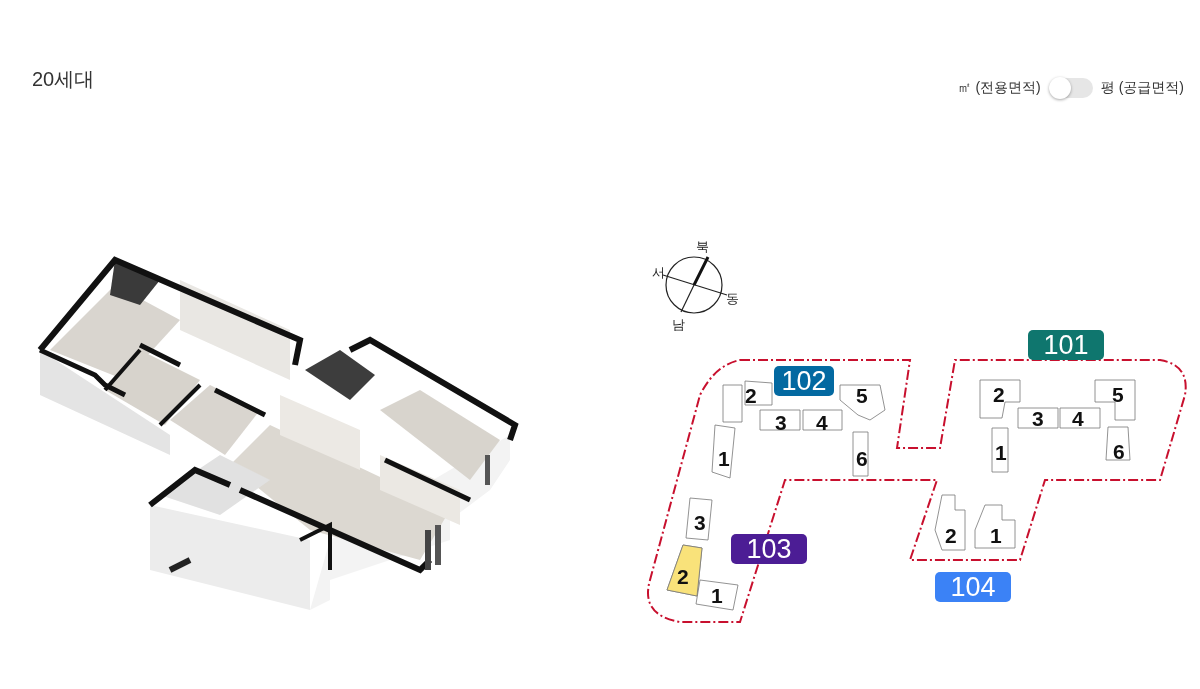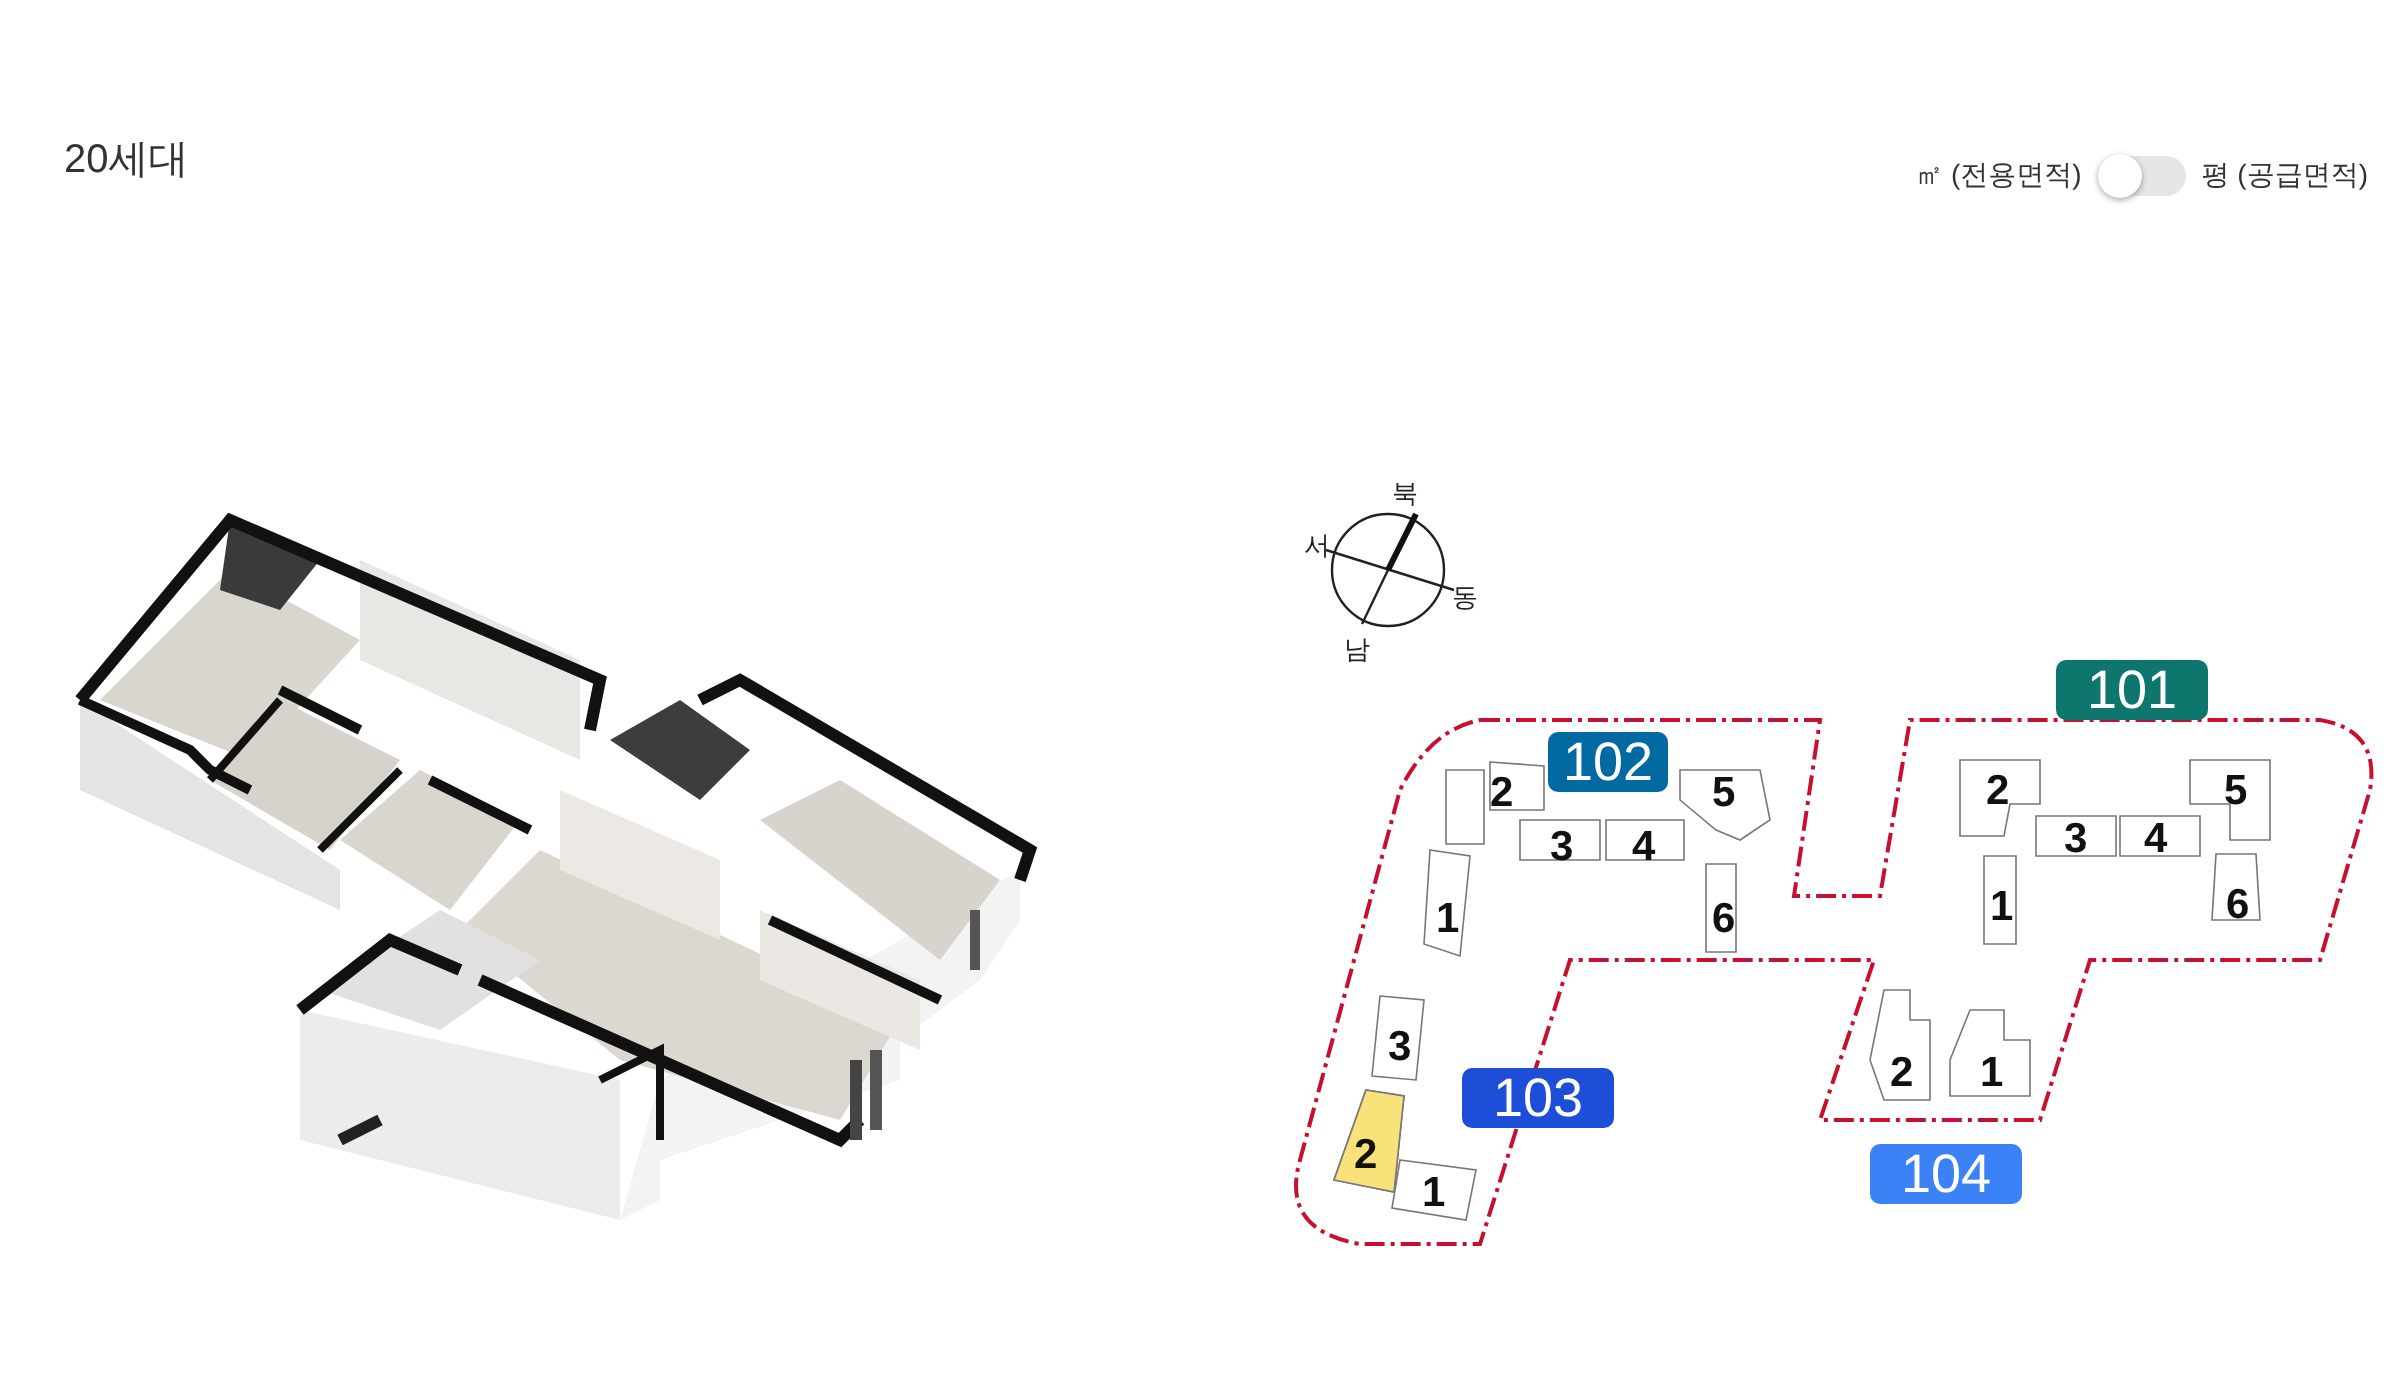--- a/index.html
+++ b/index.html
@@ -127,15 +127,15 @@
         <text x="1072" y="426">4</text>
       <text x="1112" y="402">5</text>
         <text x="995" y="460">1</text>
         <text x="1113" y="459">6</text>
       <text x="945" y="543">2</text>
         <text x="990" y="543">1</text>
     </g>
   </svg>
   <div class="badge" style="left:144px;top:100px;width:60px;background:#0369a1;margin-top:36px;">102</div>
   <div class="badge" style="left:398px;top:100px;width:76px;background:#0f766e;">101</div>
-  <div class="badge" style="left:101px;top:304px;width:76px;background:#1d4ed8;">103</div>
+  <div class="badge" style="left:101px;top:304px;width:76px;background:#4c1d95;">103</div>
   <div class="badge" style="left:305px;top:342px;width:76px;background:#3b82f6;">104</div>
 </div>
 
 </body></html>

